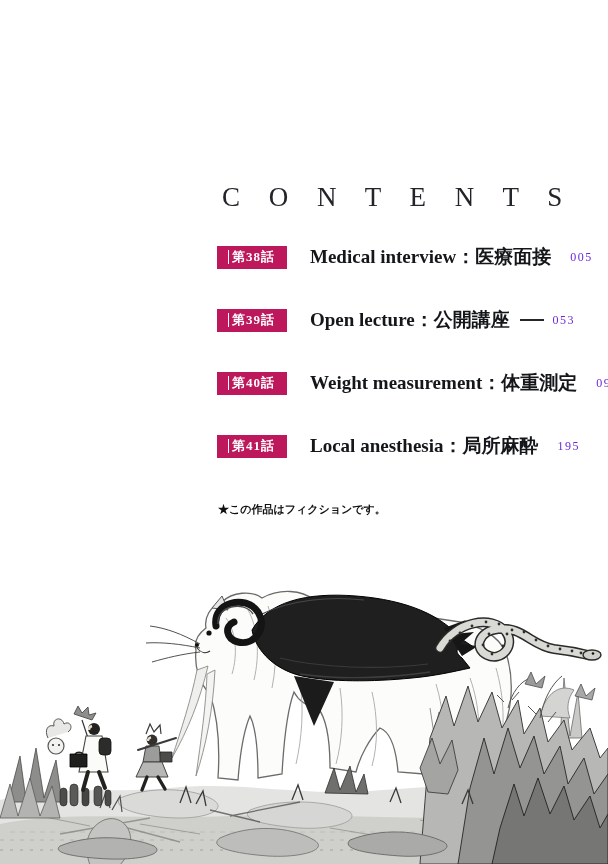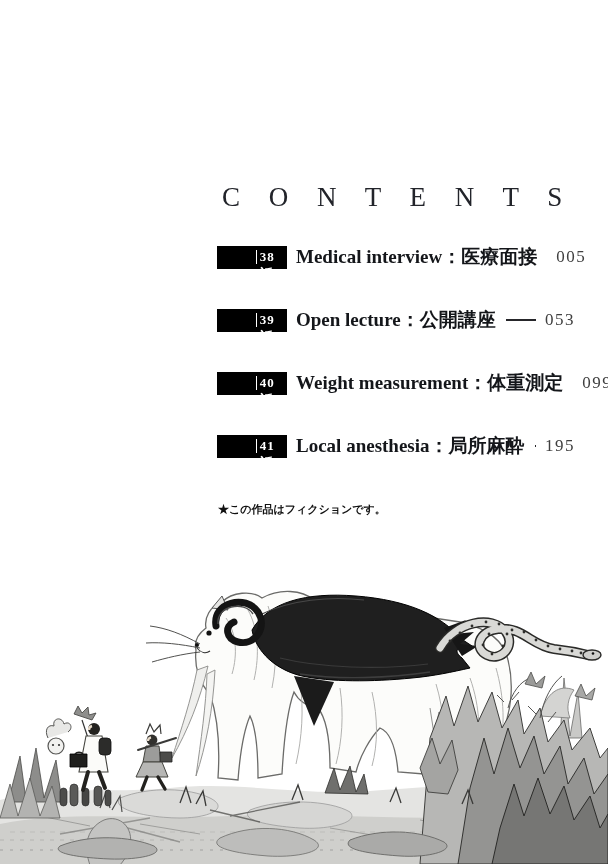--- a/index.html
+++ b/index.html
@@ -8,34 +8,34 @@
     font-family:"Liberation Serif", serif;color:#1a1a1a;overflow:hidden;
   }
   .contents-title{
     position:absolute;left:222px;top:182px;margin:0;
     font-size:27px;font-weight:500;letter-spacing:11px;color:#22242a;
     font-family:"Liberation Serif", serif;white-space:nowrap;text-align:right;
   }
   .toc{position:absolute;left:217px;top:245px;width:358px;}
   .toc-row{display:flex;align-items:center;height:24px;margin-bottom:39px;}
   .badge{
-    width:70px;min-width:70px;height:23px;background:#000000;color:#ffffff;
+    width:70px;min-width:70px;height:23px;background:#be185d;color:#ffffff;
     display:flex;align-items:center;box-sizing:border-box;
-    font-size:13px;font-weight:bold;letter-spacing:1px;padding-left:28px;
+    font-size:13px;font-weight:bold;letter-spacing:1px;
   }
   .badge .hairline{
     display:inline-block;width:1px;height:14px;background:#ffffff;
     margin-left:11px;margin-right:3px;
   }
   .chapter-title{
-    font-size:19px;font-weight:bold;margin-left:9px;white-space:nowrap;
+    font-size:19px;font-weight:bold;margin-left:23px;white-space:nowrap;
     color:#14161a;letter-spacing:0px;
   }
   .leader{flex:1;height:0;border-top:2px solid #26262a;margin:0 9px 0 10px;}
-  .page-num{font-size:17px;letter-spacing:1.5px;color:#404040;}
+  .page-num{font-size:12px;letter-spacing:1.5px;color:#6d28d9;}
   .disclaimer{
     position:absolute;left:218px;top:496px;
     font-family:"Liberation Sans", sans-serif;font-weight:bold;
     font-size:11px;line-height:27px;color:#111;
   }
   .illustration{position:absolute;left:0;top:588px;width:608px;height:276px;}
 </style>
 </head>
 <body>
 

